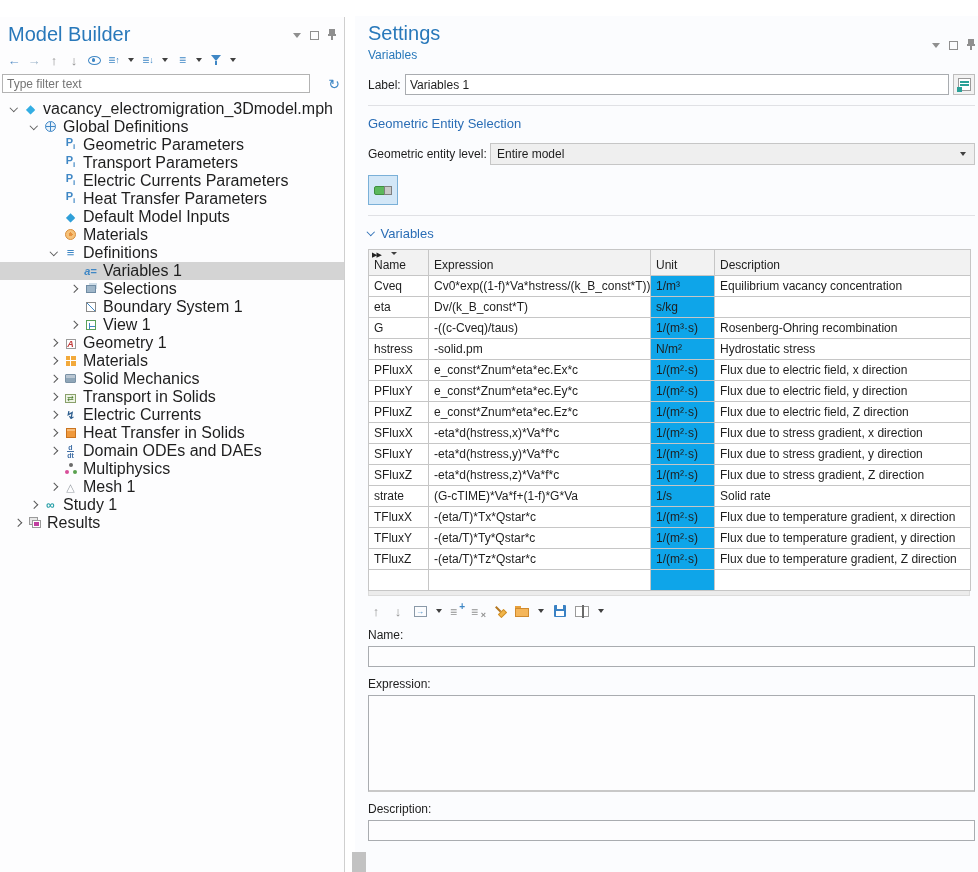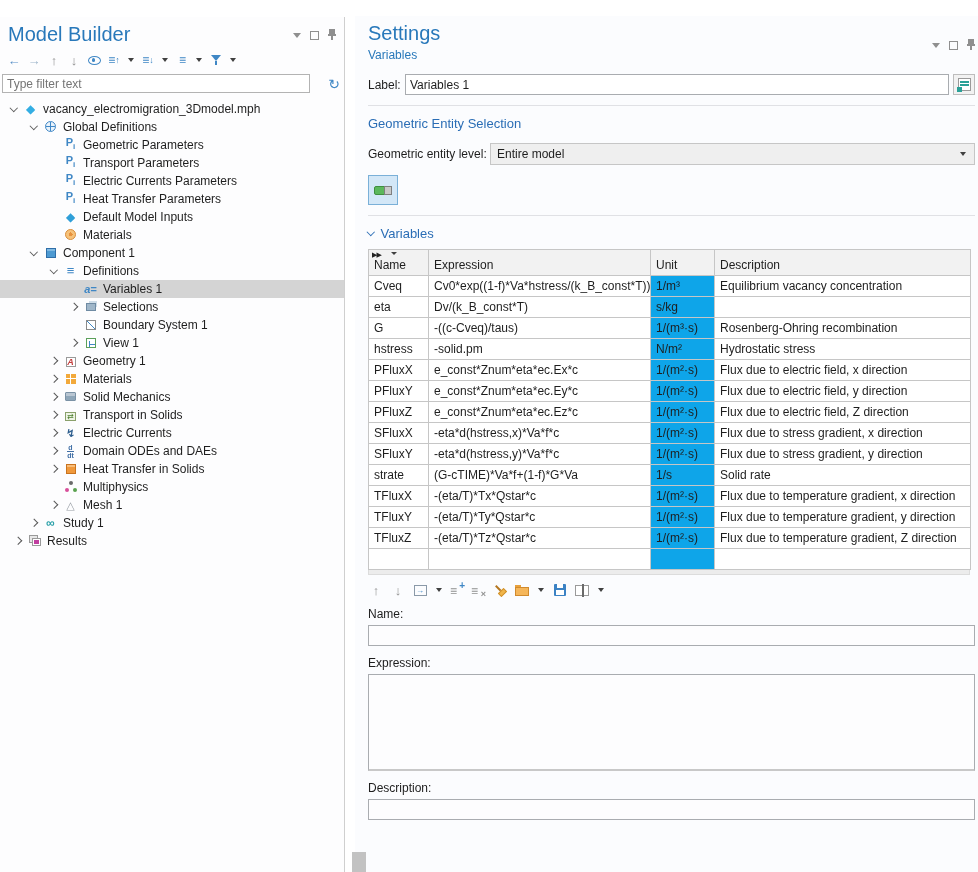--- a/index.html
+++ b/index.html
@@ -38,21 +38,21 @@
   .refresh { color:#3f87c5; font-size:14px; }
 
   .tree { margin-top:5px; }
   .tree-row { display:flex; align-items:center; height:18px; white-space:nowrap; cursor:default; }
   .tree-row.selected { background:#d4d4d4; }
   .chvbox { width:15px; min-width:15px; display:flex; align-items:center; justify-content:center; }
   .chv { display:inline-block; width:5.5px; height:5.5px; border-right:1.4px solid #5a5a5a; border-bottom:1.4px solid #5a5a5a; }
   .chv.expanded { transform:rotate(45deg); margin-top:-2px; }
   .chv.collapsed { transform:rotate(-45deg); }
   .ticon { width:19px; min-width:19px; text-align:center; line-height:10px; }
-  .tlabel { padding-left:3px; font-size:12px; }
+  .tlabel { padding-left:3px; font-size:16px; }
 
   
   .settings-panel { position:absolute; left:355px; top:16px; width:623px; height:872px; background:#fbfcfe; }
   .sp-inner { padding:0 3px 0 13px; }
   .sp-head { display:flex; justify-content:space-between; padding-top:6px; }
   .breadcrumb { color:#2878ba; font-size:12px; margin-top:3px; }
   .label-row { display:flex; align-items:center; margin-top:12px; }
   .label-row label { width:37px; }
   .label-input { flex:1; height:21px; border:1px solid #a9acb0; background:#fff; padding:0 4px; font-size:12px; font-family:inherit; color:#1e1e1e; }
   .label-btn { width:22px; height:21px; margin-left:4px; border:1px solid #bdbdbd; background:#f2f2f2; position:relative; }
@@ -199,27 +199,20 @@
       <div class="tree-row" style="padding-left: 46px;">
         <span class="chvbox"></span>
         <span class="ticon"><span style="color:#2f9fd8;font-size:12px">◆</span></span>
         <span class="tlabel">Default Model Inputs</span>
       </div>
       <div class="tree-row" style="padding-left: 46px;">
         <span class="chvbox"></span>
         <span class="ticon"><span style="display:inline-block;width:11px;height:11px;border-radius:50%;border:1px solid #d98f3e;background:radial-gradient(circle at 50% 50%,#e8923d 0 2px,transparent 2px),#f6c27a"></span></span>
         <span class="tlabel">Materials</span>
       </div>
-      <div class="tree-row" style="padding-left: 26px;">
-        <span class="chvbox">
-          <span class="chv expanded"></span>
-        </span>
-        <span class="ticon"><span style="display:inline-block;width:10px;height:10px;background:#4d9ad2;border:1px solid #2f6ea8;box-shadow:inset 0 2px 0 #7fb9e2"></span></span>
-        <span class="tlabel">Component 1</span>
-      </div>
       <div class="tree-row" style="padding-left: 46px;">
         <span class="chvbox">
           <span class="chv expanded"></span>
         </span>
         <span class="ticon"><span style="color:#3f87c5;font-weight:700;font-size:13px">≡</span></span>
         <span class="tlabel">Definitions</span>
       </div>
       <div class="tree-row selected" style="padding-left: 66px;">
         <span class="chvbox"></span>
         <span class="ticon"><span style="color:#3f87c5;font-style:italic;font-weight:700;font-size:11px">a=</span></span>
@@ -276,29 +269,29 @@
         <span class="chvbox">
           <span class="chv collapsed"></span>
         </span>
         <span class="ticon"><span style="color:#2f5f8f;font-size:11px;font-weight:700">↯</span></span>
         <span class="tlabel">Electric Currents</span>
       </div>
       <div class="tree-row" style="padding-left: 46px;">
         <span class="chvbox">
           <span class="chv collapsed"></span>
         </span>
+        <span class="ticon"><span style="display:inline-block;width:10px;height:10px;background:#f0993c;border:1px solid #c9731f;box-shadow:inset 0 2px 0 #f8bd7a"></span></span>
+        <span class="tlabel">Heat Transfer in Solids</span>
+      </div>
+      <div class="tree-row" style="padding-left: 46px;">
+        <span class="chvbox">
+          <span class="chv collapsed"></span>
+        </span>
         <span class="ticon"><span style="display:inline-block;text-align:center;color:#3f6ea5;font-size:7px;line-height:1;font-weight:700"><span style="display:block;border-bottom:1px solid #3f6ea5;padding:0 1px">d</span><span style="display:block">dt</span></span></span>
         <span class="tlabel">Domain ODEs and DAEs</span>
-      </div>
-      <div class="tree-row" style="padding-left: 46px;">
-        <span class="chvbox">
-          <span class="chv collapsed"></span>
-        </span>
-        <span class="ticon"><span style="display:inline-block;width:10px;height:10px;background:#f0993c;border:1px solid #c9731f;box-shadow:inset 0 2px 0 #f8bd7a"></span></span>
-        <span class="tlabel">Heat Transfer in Solids</span>
       </div>
       <div class="tree-row" style="padding-left: 46px;">
         <span class="chvbox"></span>
         <span class="ticon"><span style="position:relative;display:inline-block;width:12px;height:11px"><span style="position:absolute;left:4px;top:0;width:4px;height:4px;border-radius:50%;background:#6a6a6a"></span><span style="position:absolute;left:0;bottom:0;width:4px;height:4px;border-radius:50%;background:#d84f9a"></span><span style="position:absolute;right:0;bottom:0;width:4px;height:4px;border-radius:50%;background:#59a14f"></span></span></span>
         <span class="tlabel">Multiphysics</span>
       </div>
       <div class="tree-row" style="padding-left: 46px;">
         <span class="chvbox">
           <span class="chv collapsed"></span>
         </span>
@@ -434,20 +427,26 @@
             <td class="unitcol">1/(m²·s)</td>
             <td>Flux due to stress gradient, x direction</td>
           </tr>
           <tr>
             <td>SFluxY</td>
             <td>-eta*d(hstress,y)*Va*f*c</td>
             <td class="unitcol">1/(m²·s)</td>
             <td>Flux due to stress gradient, y direction</td>
           </tr>
           <tr>
+            <td>SFluxZ</td>
+            <td>-eta*d(hstress,z)*Va*f*c</td>
+            <td class="unitcol">1/(m²·s)</td>
+            <td>Flux due to stress gradient, Z direction</td>
+          </tr>
+          <tr>
             <td>strate</td>
             <td>(G-cTIME)*Va*f+(1-f)*G*Va</td>
             <td class="unitcol">1/s</td>
             <td>Solid rate</td>
           </tr>
           <tr>
             <td>TFluxX</td>
             <td>-(eta/T)*Tx*Qstar*c</td>
             <td class="unitcol">1/(m²·s)</td>
             <td>Flux due to temperature gradient, x direction</td>

